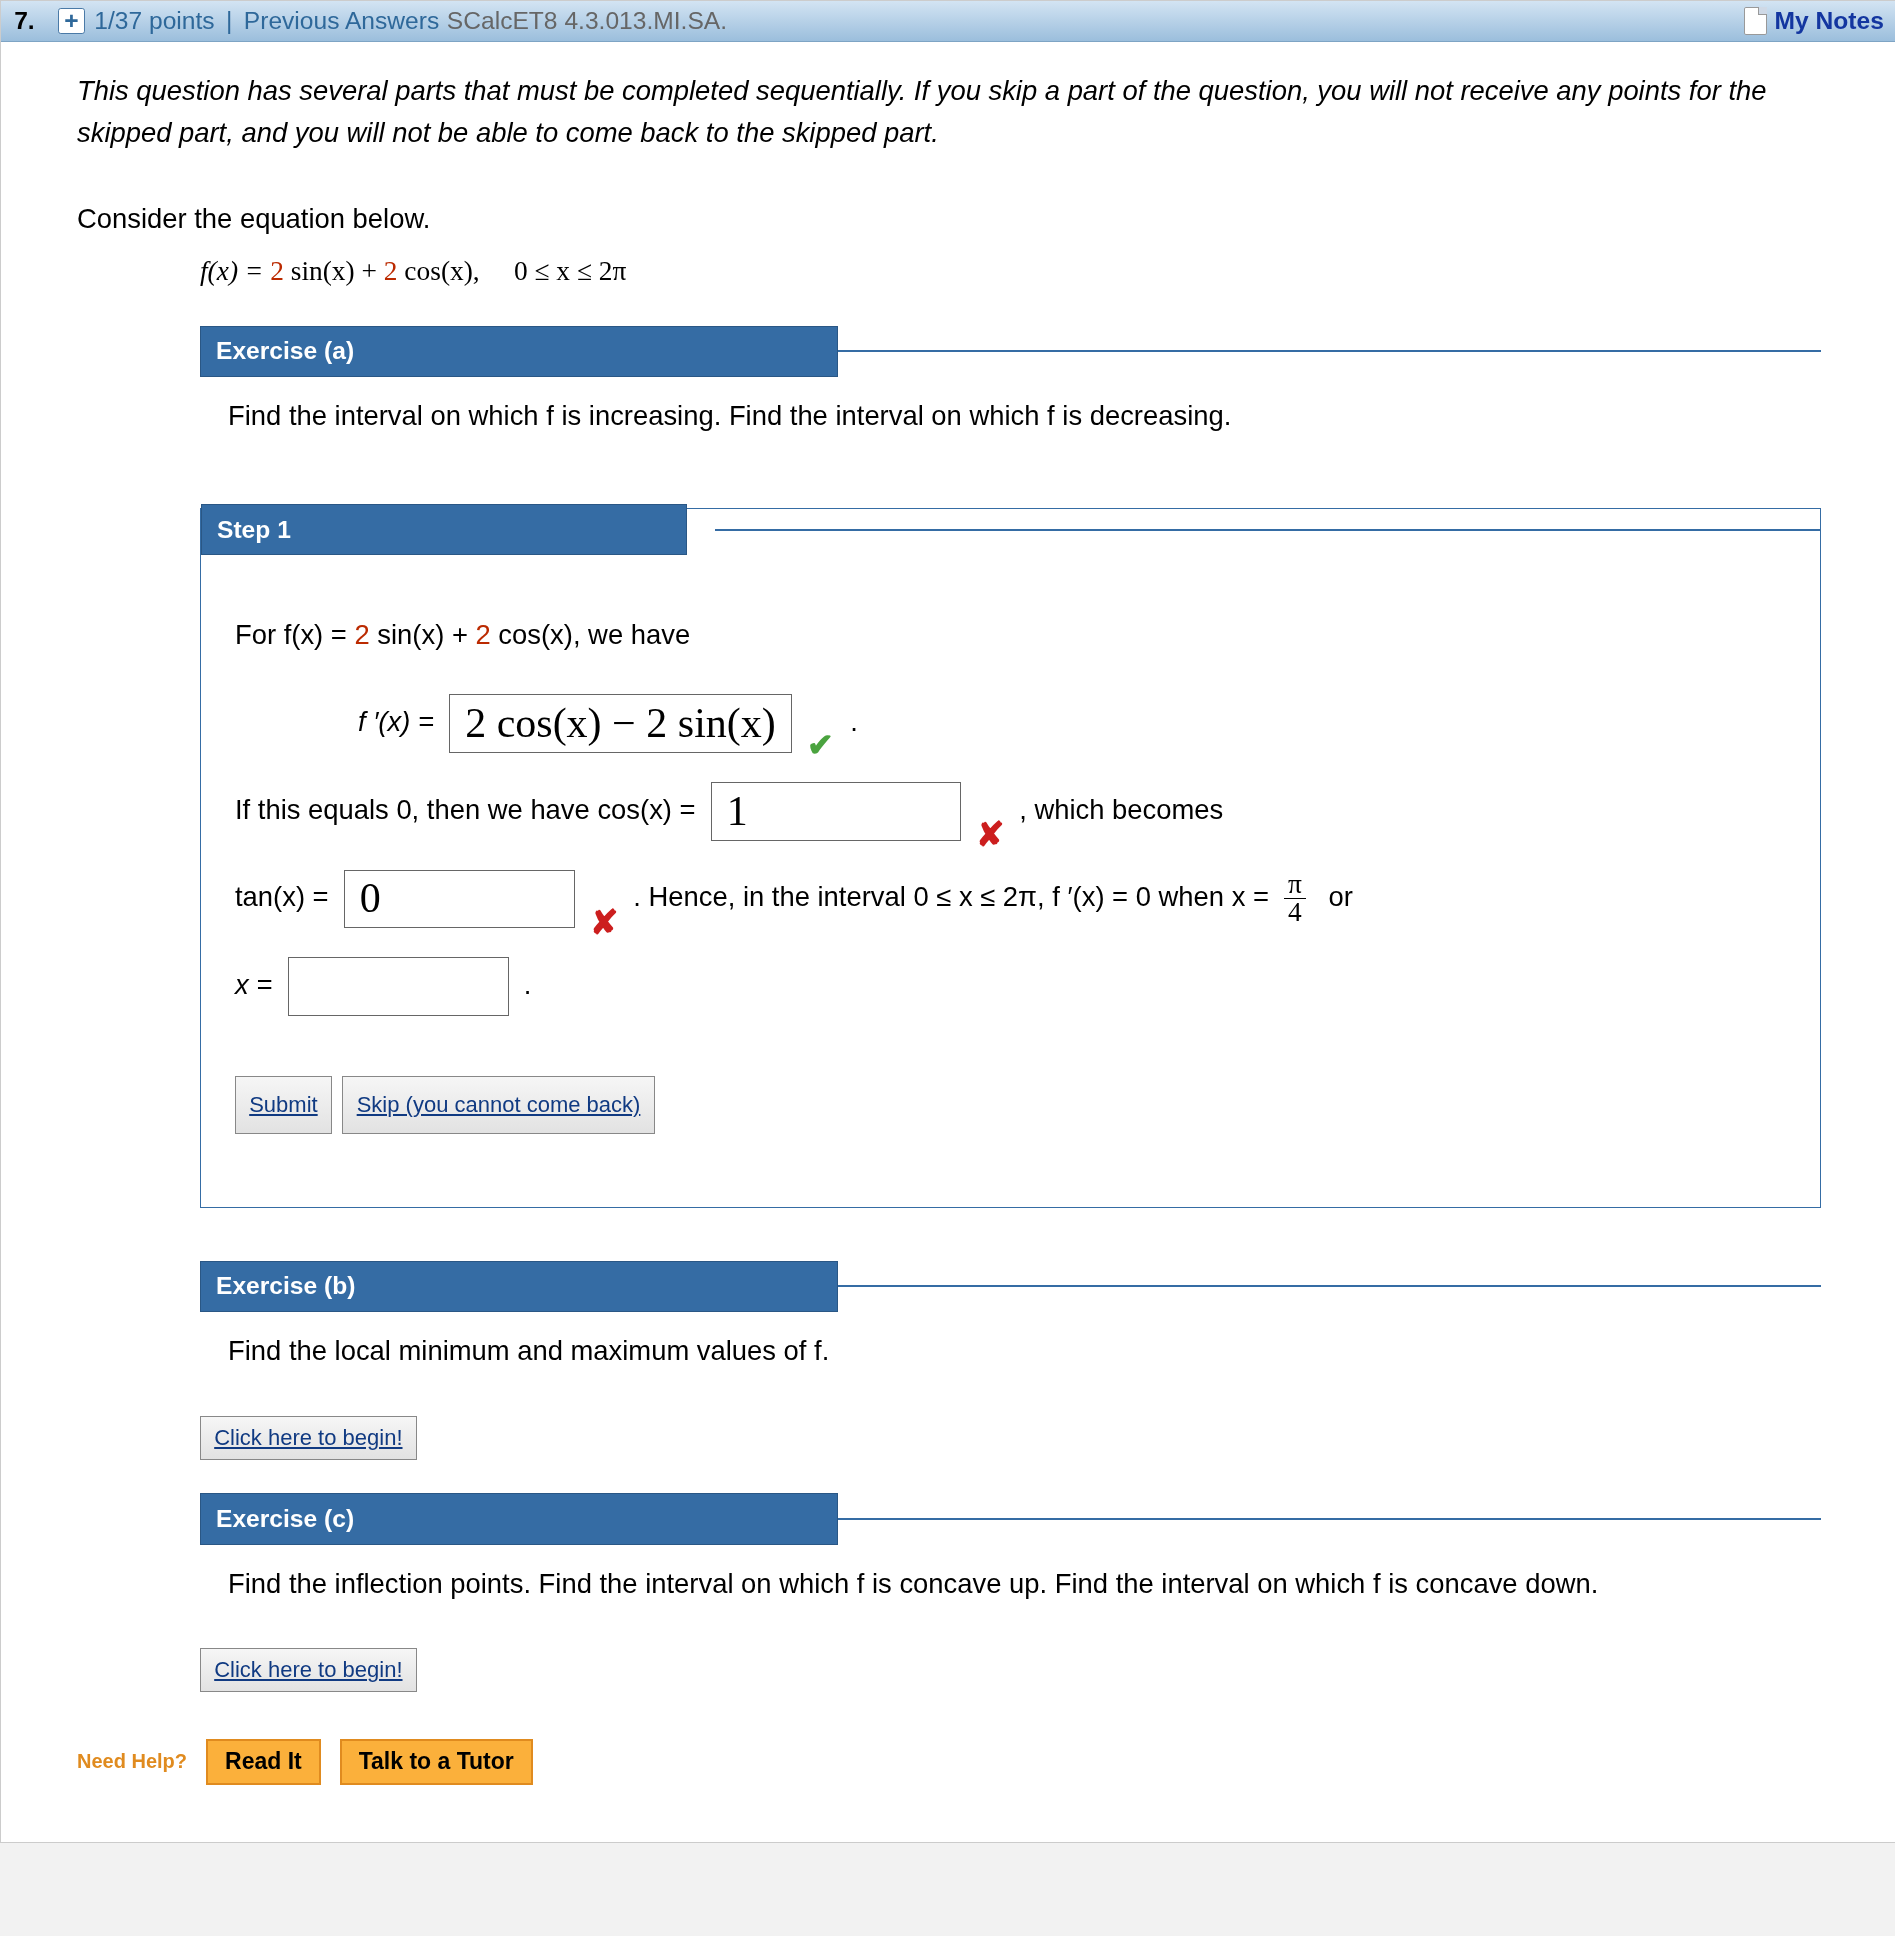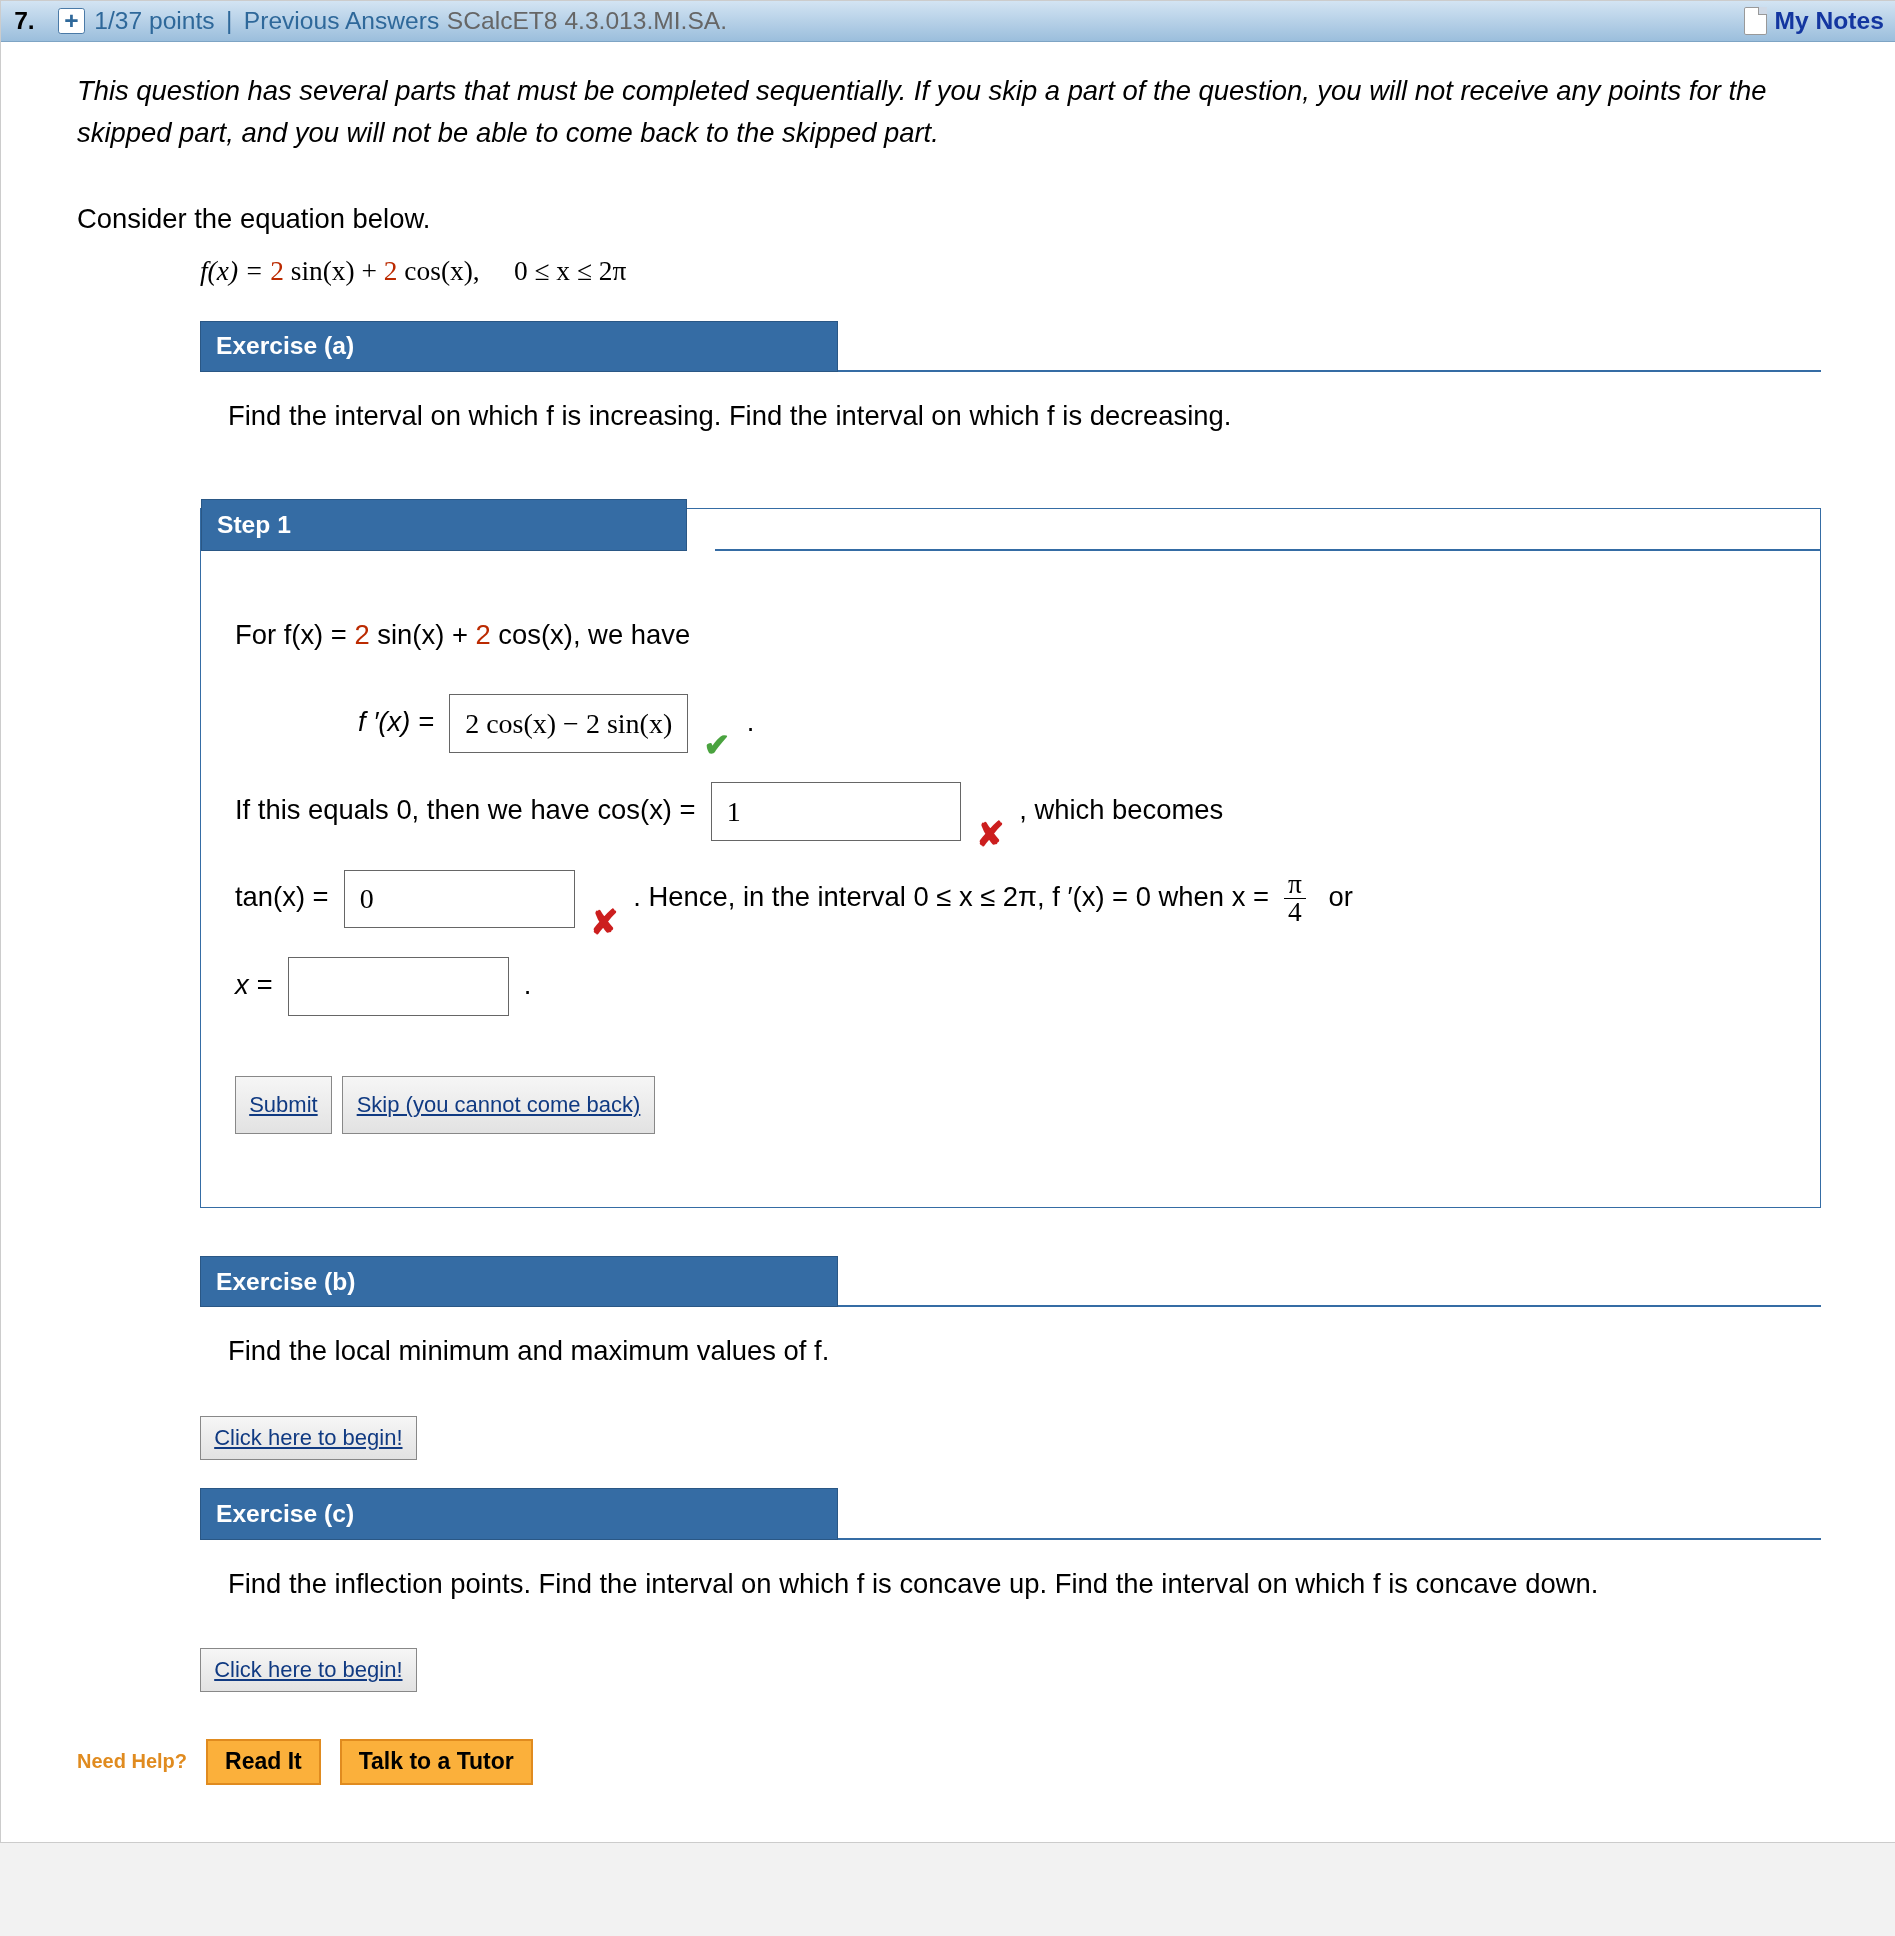--- a/index.html
+++ b/index.html
@@ -13,29 +13,29 @@
   .topbar .src{color:#666;margin-left:7.6px;}
   .topbar .spacer{flex:1;}
   .topbar .noteicon{display:inline-block;width:21px;height:26.5px;background:#fff;border:0.9px solid #999;border-radius:1.9px;margin-right:7.6px;position:relative;}
   .topbar .noteicon::after{content:"";position:absolute;right:-0.9px;top:-0.9px;width:7.6px;height:7.6px;background:#cfd9e6;border-left:0.9px solid #999;border-bottom:0.9px solid #999;}
   .topbar .notes{color:#1336a0;font-weight:bold;}
   .body{padding:28px 76px 57px 76px;font-size:27.4px;line-height:1.55;background:#fff;}
   .intro{font-style:italic;margin-bottom:43px;font-family:Verdana,Geneva,sans-serif;}
   .eq-line{margin:9.5px 0 38px 0;padding-left:123px;font-family:Verdana;}
   .mathvar{font-style:italic;}
   .subsection{margin-left:123px;}
-  .barhead{display:flex;align-items:flex-end;height:42px;margin-top:19px;}
+  .barhead{display:flex;align-items:center;height:42px;margin-top:19px;}
   .barhead .blue{flex:0 0 606px;background:#356ca4;color:#fff;font-weight:bold;padding:5.7px 15px;font-size:24.6px;border:0.9px solid #2a5785;}
   .barhead .rest{flex:1;border-bottom:0.9px solid #356ca4;border-top:0.9px solid #356ca4;}
   .sec-body{padding:23px 28px;font-size:27.4px;}
   .stepbox{border:0.9px solid #356ca4;margin-top:47px;}
   .stepbox .barhead{margin-top:0;gap:28px;}
   .stepbox .barhead .blue{flex:0 0 454px;}
   .stepbox .sec-body{padding:28px 34px 47px 34px;}
-  .ansbox{display:inline-block;border:0.9px solid #666;padding:3.8px 15px;min-width:170px;height:49px;line-height:49px;font-size:28px;font-family:'Times New Roman',serif;vertical-align:middle;background:#fff;}
+  .ansbox{display:inline-block;border:0.9px solid #666;padding:3.8px 15px;min-width:170px;height:49px;line-height:49px;font-size:42px;font-family:'Times New Roman',serif;vertical-align:middle;background:#fff;}
   .ansbox.empty{min-width:189px;}
   .mark{display:inline-block;width:28px;height:28px;vertical-align:middle;margin:0 7.6px;}
   .check{color:#4aa33f;font-size:32px;font-weight:bold;}
   .cross{color:#cc1e1e;font-size:34px;font-weight:bold;}
   .redn{color:#bb2a00;}
   .row{margin:26.5px 0;line-height:2.2;}
   .indent2{padding-left:123px;}
   .btn{display:inline-block;border:0.9px solid #888;background:linear-gradient(#f6f6f6,#e2e2e2);padding:3.8px 13.2px;font-size:22px;color:#103a82;text-decoration:underline;cursor:pointer;margin-right:3px;}
   .frac{display:inline-block;text-align:center;vertical-align:middle;font-family:'Times New Roman',serif;line-height:1;}
   .frac .n{display:block;border-bottom:0.9px solid #000;padding:0 3.8px;}

